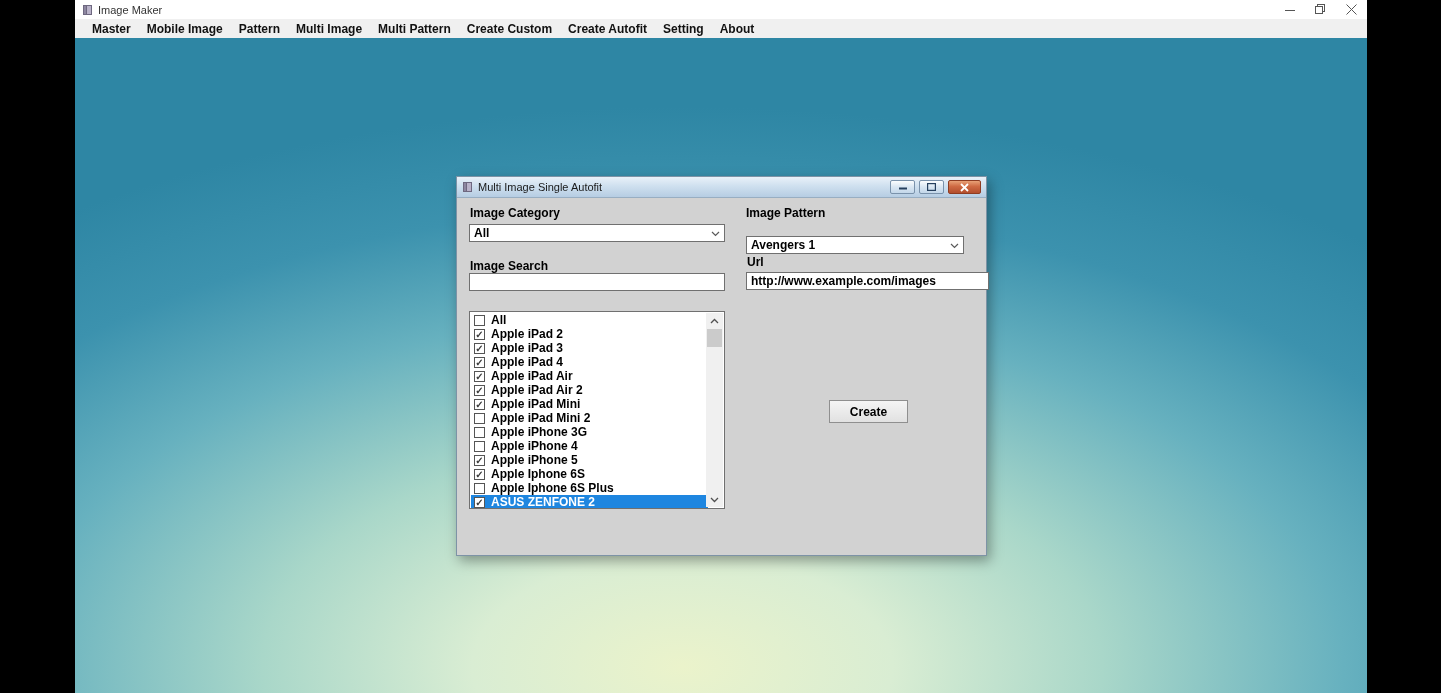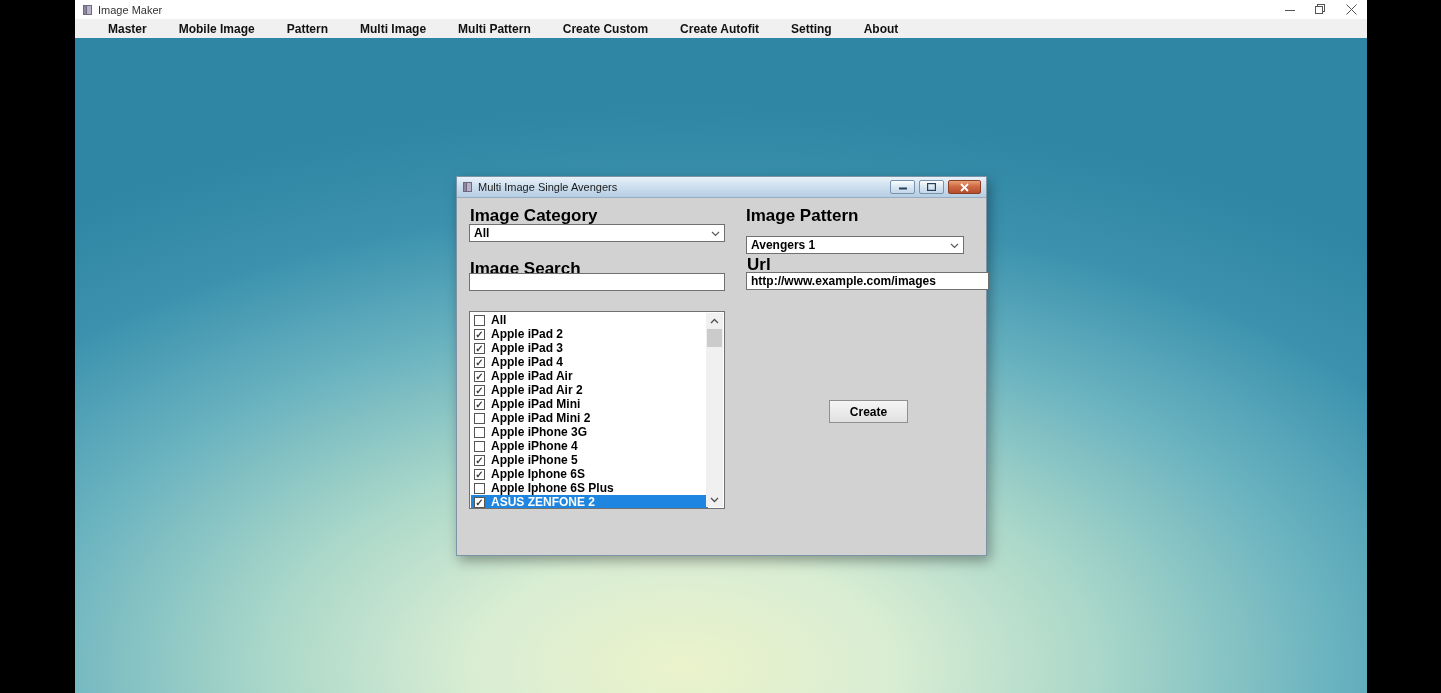--- a/index.html
+++ b/index.html
@@ -7,42 +7,42 @@
   .screen { position:relative; width:1441px; height:693px; background:#000; overflow:hidden; }
 
   
   .app-window { position:absolute; left:75px; top:0; width:1292px; height:693px; background:#fff; }
   .titlebar { height:19px; background:#ffffff; display:flex; align-items:center; }
   .app-icon { margin-left:7px; display:flex; }
   .app-title { font-size:11px; color:#333; margin-left:5px; }
   .win-controls { margin-left:auto; display:flex; height:100%; }
   .win-btn { width:31px; height:100%; display:flex; align-items:center; justify-content:center; }
   .menubar { height:19px; background:#f0f0f0; display:flex; align-items:center; padding-left:9px; }
-  .menu-item { font-weight:bold; font-size:12px; color:#111; padding:0 8px; white-space:nowrap;margin-left:16px; }
+  .menu-item { font-weight:bold; font-size:12px; color:#111; padding:0 8px; white-space:nowrap; }
 
   
   .desktop { position:absolute; top:38px; left:0; right:0; bottom:0;
     background:#2e86a4 radial-gradient(ellipse 1050px 560px at 47% 96%,
       #ebf3cb 0%, #d9edd3 20%, #a9d7c9 40%, #67b1bf 63%, #3c92ae 82%, #2e86a4 100%);
   }
 
   
   .dialog { position:absolute; left:381px; top:138px; width:531px; height:380px;
     background:#d2d2d2; border:1px solid #7d93a6; box-shadow:3px 5px 12px rgba(0,0,0,0.35); }
   .dialog-titlebar { height:21px; background:linear-gradient(#e9f1f9, #cfe0ef 45%, #b6cde3);
     display:flex; align-items:center; border-bottom:1px solid #98aec2; padding:0 5px; }
   .dialog-title { font-size:11px; color:#1a1a1a; margin-left:5px; }
   .dlg-controls { margin-left:auto; display:flex; gap:4px; align-items:center; }
   .dlg-btn { width:25px; height:14px; border:1px solid #7a92ab; border-radius:2px;
     background:linear-gradient(#fbfdfe, #d9e6f2 50%, #c3d7ea);
     display:flex; align-items:center; justify-content:center; }
   .dlg-btn.close { width:33px; border-color:#8e3c22;
     background:linear-gradient(#e8a177, #cf6a43 45%, #b24e2e); }
 
-  .dlg-label { position:absolute; font-size:17px; font-weight:bold; color:#000; white-space:nowrap; }
+  .dlg-label { position:absolute; font-size:12px; font-weight:bold; color:#000; white-space:nowrap; }
   .combo, .txt { position:absolute; height:18px; background:#fff; border:1px solid #707070;
     font-family:"Liberation Sans", sans-serif; font-size:12px; font-weight:bold; color:#000;
     padding:0 4px; display:flex; align-items:center; }
   .combo .chevron { position:absolute; right:4px; top:6px; display:flex; }
   input.txt { display:block; line-height:16px; }
 
   
   .listbox { position:absolute; left:12px; top:134px; width:256px; height:198px;
     background:#fff; border:1px solid #707070; overflow:hidden; }
   .listbox-items { position:absolute; left:1px; top:1px; width:237px; }
@@ -114,21 +114,21 @@
 
       <div class="dialog">
 
         <div class="dialog-titlebar">
           <span style="display:flex;">
             <svg width="11" height="12">
                 <rect x="1.5" y="1.5" width="8" height="9" fill="#b9b2c9" stroke="#6e6880"></rect>
                 <rect x="1.5" y="1.5" width="3" height="9" fill="#8d86a0" stroke="#6e6880"></rect>
               </svg>
           </span>
-          <span class="dialog-title">Multi Image Single Avengers</span>
+          <span class="dialog-title">Multi Image Single Autofit</span>
           <span class="dlg-controls">
             <span class="dlg-btn">
               <svg width="8" height="8">
                   <line x1="0" y1="5.5" x2="8" y2="5.5" stroke="#26405e" stroke-width="2"></line>
                 </svg>
             </span>
             <span class="dlg-btn">
               <svg width="9" height="8">
                   <rect x="0.5" y="0.5" width="8" height="7" fill="none" stroke="#26405e" stroke-width="1.4"></rect>
                 </svg>

